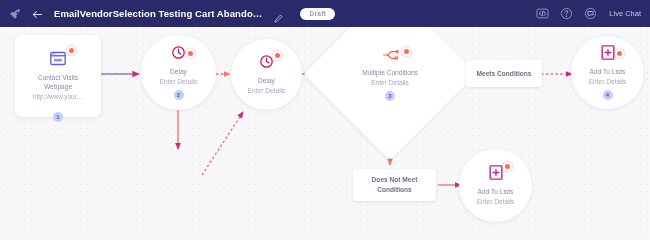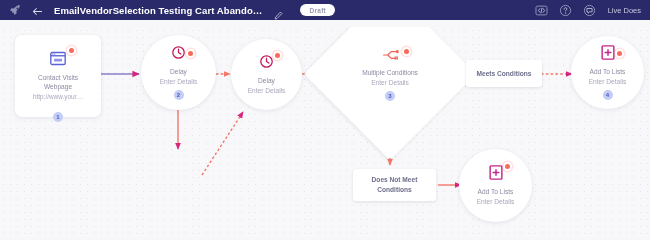--- a/index.html
+++ b/index.html
@@ -8,21 +8,21 @@
     width: 650px; height: 238px;
     font-family: "Liberation Sans", sans-serif;
     overflow: hidden;
     background: #f7f7f9;
   }
   #app { position: relative; width: 650px; height: 238px; }
 
   
   .header {
     position: absolute; top: 0; left: 0;
-    width: 650px; height: 20px;
+    width: 650px; height: 27px;
     background: #2a2a6b;
     display: flex; align-items: center;
     padding: 10px 9px;
     z-index: 40;
   }
   .hdr-left { display: flex; align-items: center; gap: 8px; flex: 0 0 auto; }
   .logo-icon { width: 14px; height: 14px; display: block; opacity: .75; }
   .back-icon { width: 13px; height: 13px; display: block; cursor: pointer; }
   .wf-title {
     color: #ffffff;
@@ -215,21 +215,21 @@
         </svg>
       </span>
 
       <span class="hdr-icon-btn">
         <svg viewBox="0 0 16 16" width="13" height="13">
           <circle cx="8" cy="8" r="6.3" fill="none" stroke="#9b9bc0" stroke-width="1.1"></circle>
           <path d="M4.8 5.5h6.4v4.1H8.2L6.2 11.2V9.6H4.8z" fill="none" stroke="#c8c8e0" stroke-width="1" stroke-linejoin="round"></path>
         </svg>
       </span>
 
-      <span class="live-chat">Live Does</span>
+      <span class="live-chat">Live Chat</span>
     </div>
   </div>
 
   <div class="canvas">
 
     <svg class="edges" viewBox="0 0 650 211">
       <defs>
         <marker id="arrowMag" viewBox="0 0 10 10" refX="8" refY="5" markerWidth="5.5" markerHeight="5.5" orient="auto-start-reverse">
           <path d="M0 1.2 L9 5 L0 8.8 Z" fill="#d6267f"></path>
         </marker>

